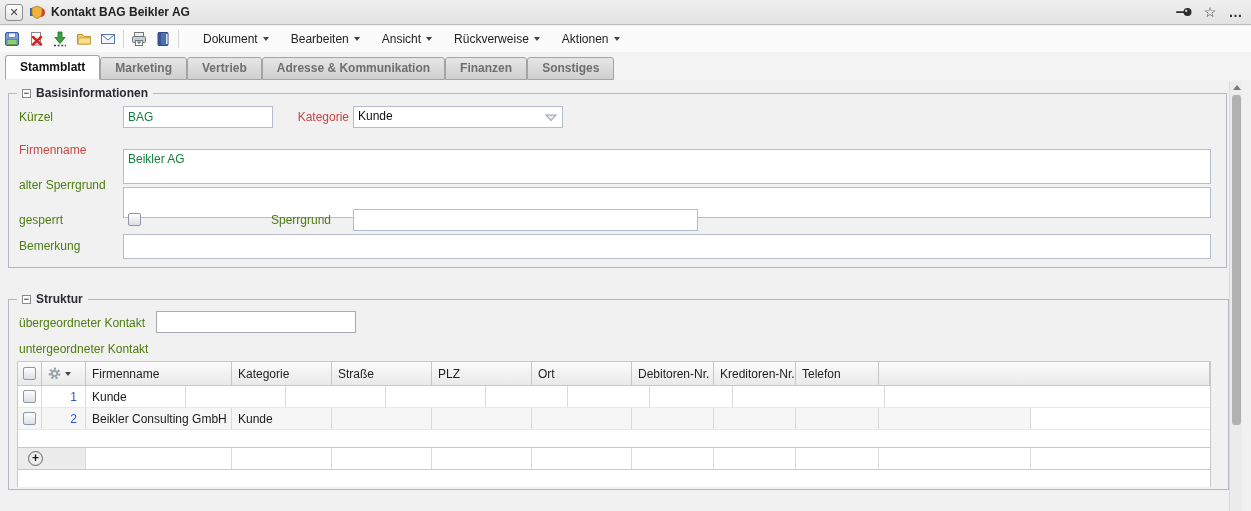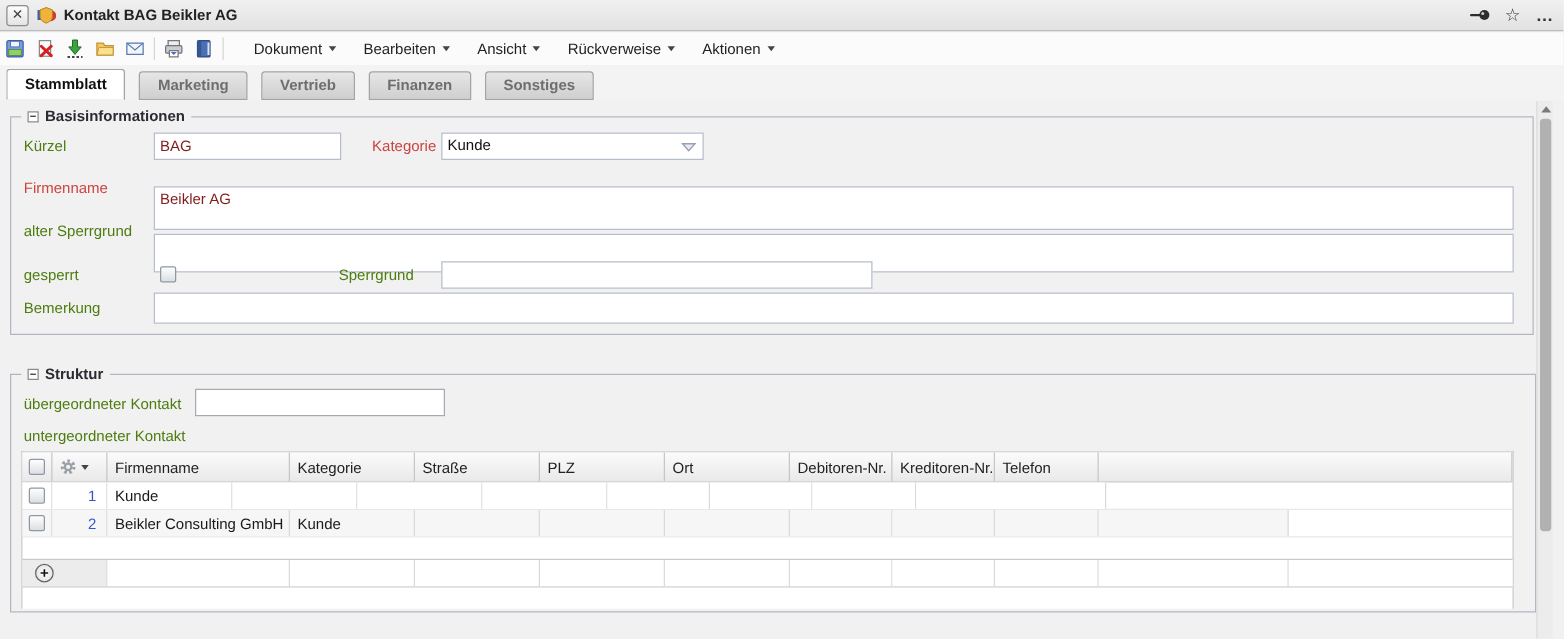--- a/index.html
+++ b/index.html
@@ -25,39 +25,39 @@
   .toolbar { position:absolute; left:0; top:26px; width:1251px; height:26px; background:#fbfbfb;
     display:flex; align-items:center; }
   .tbtn { width:24px; height:22px; display:flex; align-items:center; justify-content:center; cursor:pointer; }
   .tsep { width:1px; height:18px; background:#d6d6d6; margin:0 3px; }
   .menus { display:flex; align-items:center; margin-left:10px; }
   .menu { display:flex; align-items:center; gap:5px; padding:0 11px; height:22px; cursor:pointer; color:#222; }
   .caret { width:0; height:0; border-left:3px solid transparent; border-right:3px solid transparent; border-top:4px solid #444; }
 
   
   .tabbar { position:absolute; left:0; top:52px; width:1251px; height:28px; background:#f3f3f3;
-    display:flex; align-items:flex-end; padding-left:5px; gap:11px; }
+    display:flex; align-items:flex-end; padding-left:5px; gap:0; }
   .tab { height:23px; line-height:21px; padding:0 14px; font-weight:bold; color:#6e6e6e;
     background:linear-gradient(#e6e6e6,#cfcfcf); border:1px solid #a3a3a3; border-radius:3px 3px 0 0; cursor:pointer; }
   .tab.active { height:25px; line-height:23px; color:#111; background:#ffffff; border-bottom:1px solid #f1f1f1; }
 
   
   .content { position:absolute; left:0; top:80px; width:1251px; height:431px; background:#f1f1f1; }
 
   .fset { position:absolute; border:1px solid #b6b6c2; }
   .legend { position:absolute; top:-8px; left:8px; background:#f1f1f1; padding:0 5px;
     font-weight:bold; color:#2b2b33; display:flex; align-items:center; gap:5px; }
   .minusbox { display:inline-block; width:9px; height:9px; border:1px solid #8a8a8a; background:#fff;
     font-size:9px; line-height:7px; text-align:center; color:#333; cursor:pointer; }
 
   .lbl { position:absolute; white-space:nowrap; color:#4d7c0f; }
   .lbl.req { color:#cb4442; }
   .lbl.r { text-align:right; }
   .txt { position:absolute; border:1px solid #b5bccc; background:#fff; padding:2px 4px;
-    font-family:"Liberation Sans", sans-serif; font-size:12px; color:#7f1d1d; }
+    font-family:"Liberation Sans", sans-serif; font-size:12px; color:#15803d; }
   textarea.txt { resize:none; overflow:hidden; line-height:15px;margin-top:15px; }
   .selectbox { position:absolute; border:1px solid #b5bccc; background:#fff; padding:2px 20px 2px 4px;
     cursor:pointer; color:#111; }
   .selectbox svg { position:absolute; right:5px; top:7px; }
   .cb { width:13px; height:13px; border:1px solid #8f97a3; border-radius:2px;
     background:linear-gradient(#fefefe,#dcdfe3); cursor:pointer; }
   .cb.abs { position:absolute; }
 
   
   .grid { position:absolute; left:8px; top:61px; width:1194px; height:126px;
@@ -189,20 +189,21 @@
         <span>Aktionen</span>
         <span class="caret"></span>
       </div>
     </div>
   </div>
 
   <div class="tabbar">
     <div class="tab active">Stammblatt</div>
     <div class="tab">Marketing</div>
     <div class="tab">Vertrieb</div>
+    <div class="tab">Adresse &amp; Kommunikation</div>
     <div class="tab">Finanzen</div>
     <div class="tab">Sonstiges</div>
   </div>
 
   <div class="content">
 
     <div class="fset" style="left:8px; top:13px; width:1219px; height:175px;">
       <div class="legend">
         <span class="minusbox">−</span>
         <span>Basisinformationen</span>

